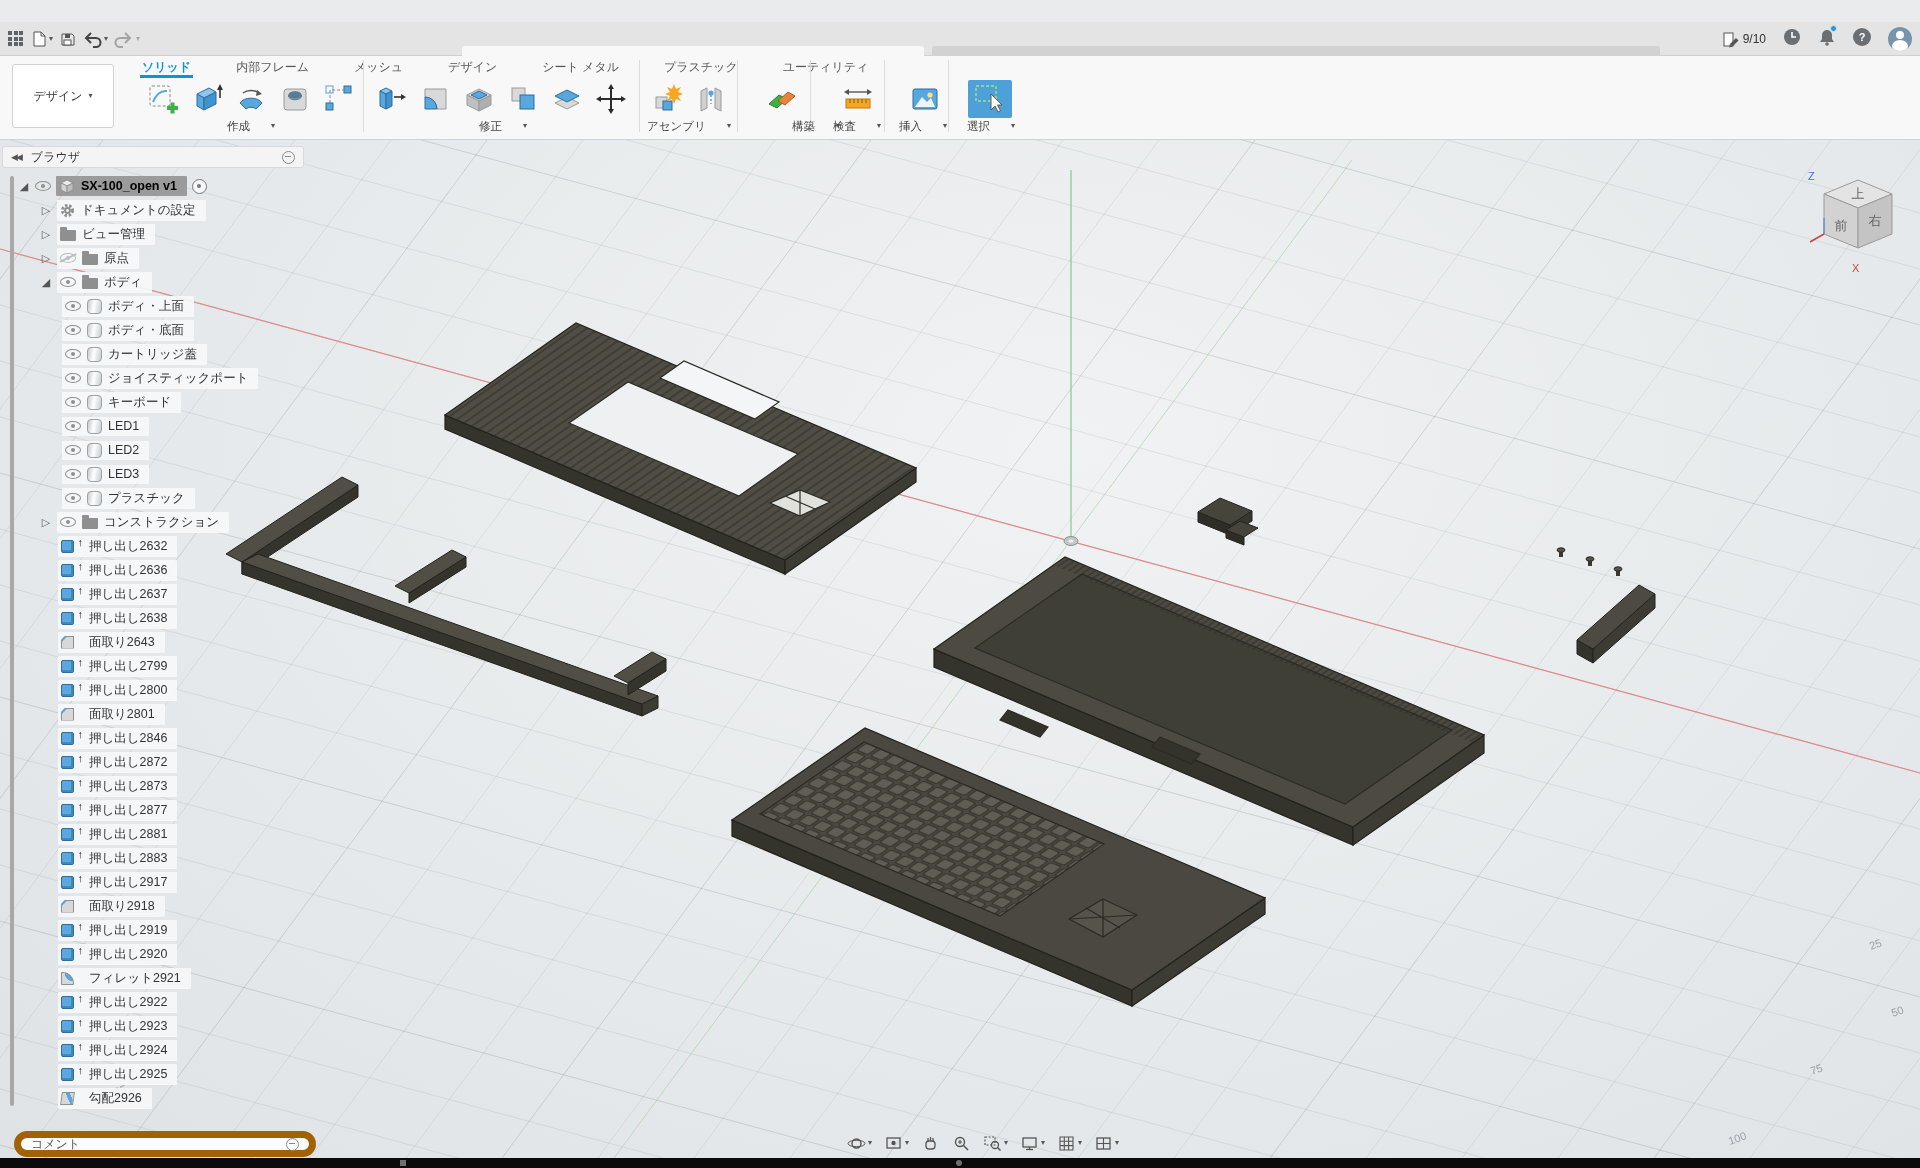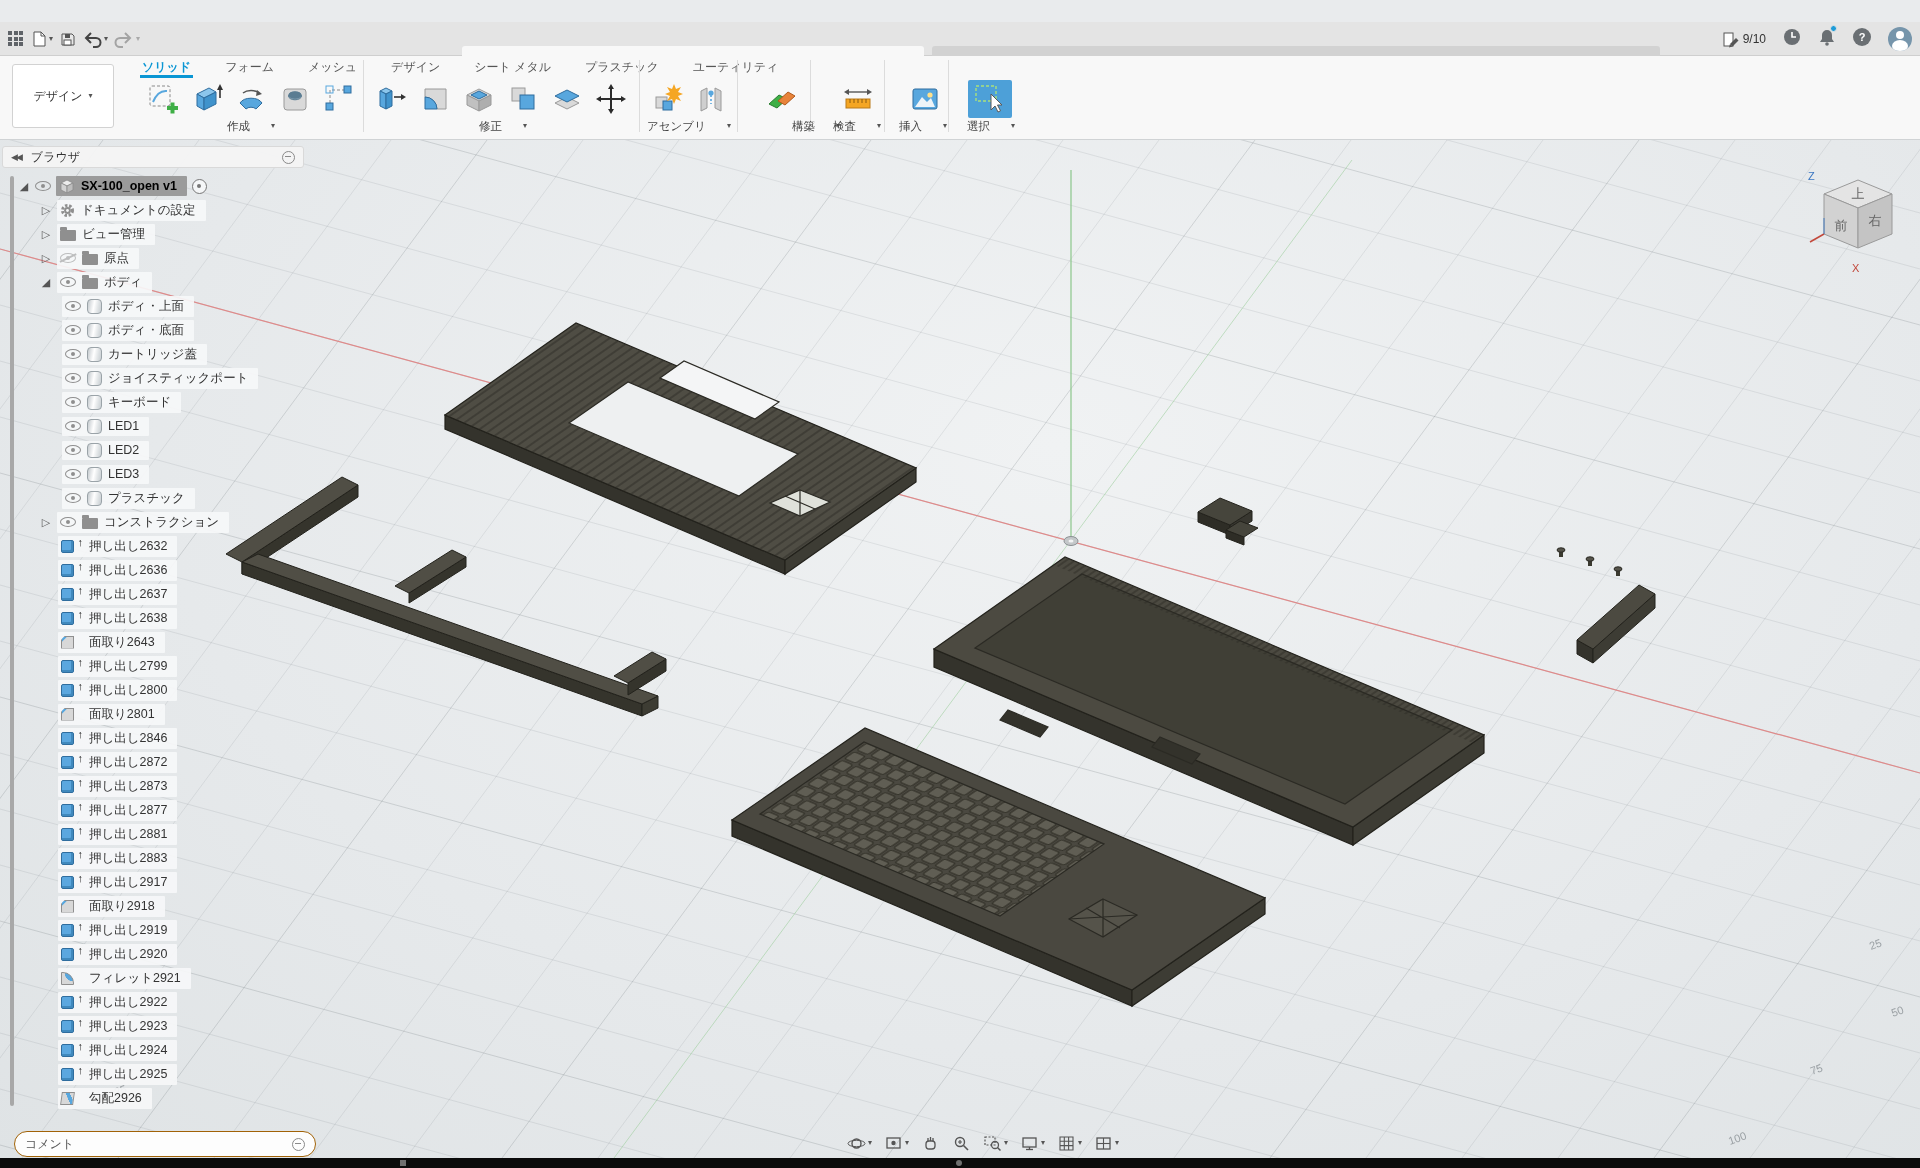--- a/index.html
+++ b/index.html
@@ -36,21 +36,21 @@
   .edits{display:flex;align-items:center;gap:3px;font-size:12px;color:#333}
   .avatar{width:24px;height:24px;border-radius:50%;background:#7695ab;overflow:hidden;position:relative}
   .avatar::before{content:"";position:absolute;left:8px;top:4px;width:8px;height:8px;border-radius:50%;background:#fff}
   .avatar::after{content:"";position:absolute;left:4px;top:13px;width:16px;height:12px;border-radius:50%;background:#fff}
   .bell{position:relative}
   .bell .dot{position:absolute;right:-1px;top:-2px;width:7px;height:7px;border-radius:50%;background:#1d9bd8;border:1px solid #e4e4e4}
 
   
   .ribbon{position:absolute;left:0;top:56px;width:1920px;height:84px;background:#f8f8f8;border-bottom:1px solid #d0d3d5}
   .workspace{position:absolute;left:12px;top:8px;width:102px;height:64px;background:#fff;border:1px solid #d2d2d2;border-radius:3px;display:flex;align-items:center;justify-content:center;gap:6px;font-size:12px;color:#333}
-  .rtabs{position:absolute;left:140px;top:0;height:22px;display:flex;gap:30px;align-items:center;font-size:12px;color:#555}
+  .rtabs{position:absolute;left:140px;top:0;height:22px;display:flex;gap:41px;align-items:center;font-size:12px;color:#555}
   .rtab{position:relative;padding:0 2px;height:22px;display:flex;align-items:center}
   .rtab.active{color:#0a96d4;font-weight:bold}
   .rtab.active::after{content:"";position:absolute;left:0;right:0;bottom:0;height:3px;background:#0a96d4}
   .rbtn{position:absolute;top:24px;width:40px;height:38px;display:flex;align-items:center;justify-content:center;border-radius:2px}
   .rbtn.sel{background:#4da0d8}
   .rsep{position:absolute;top:4px;height:72px;width:1px;background:#dcdcdc}
   .rlabel{position:absolute;top:62px;height:16px;font-size:11.5px;color:#444;display:flex;align-items:center;justify-content:center;gap:21px}
 
   
   .viewport{position:absolute;left:0;top:140px;width:1920px;height:1018px;background:radial-gradient(ellipse at 55% 30%,#f0f2f3 0%,#e6e9eb 60%,#dfe3e5 100%);overflow:hidden}
@@ -95,21 +95,21 @@
   .fi-chamfer{background:linear-gradient(135deg,#58a7de 0 22%,#d8d8d8 23%);border-color:#8f8f8f;clip-path:polygon(0 32%,32% 0,100% 0,100% 100%,0 100%)}
   .fi-fillet{background:radial-gradient(circle at 100% 0,#58a7de 0 8px,#d8d8d8 8.5px);border-color:#8f8f8f;border-top-right-radius:11px}
   .fi-draft{background:linear-gradient(60deg,#d8d8d8 0 52%,#58a7de 53% 76%,#d8d8d8 77%);border-color:#8f8f8f;transform:skewX(-8deg)}
   .feature-row.extrude .fi-extrude{display:inline-block}
   .feature-row.extrude .feat-icon::after{content:"↑";position:absolute;right:0;top:-2px;font-size:11px;color:#222}
   .feature-row.chamfer .fi-chamfer{display:inline-block}
   .feature-row.fillet .fi-fillet{display:inline-block}
   .feature-row.draft .fi-draft{display:inline-block}
 
   
-  .comment-bar{position:absolute;left:14px;top:1131px;width:302px;height:26px;background:#fdfdfd;border:1px solid #a16207;border-radius:13px;display:flex;align-items:center;padding:0 10px;font-size:12px;color:#555}
+  .comment-bar{position:absolute;left:14px;top:1131px;width:302px;height:26px;background:#fdfdfd;border:7px solid #a16207;border-radius:13px;display:flex;align-items:center;padding:0 10px;font-size:12px;color:#555}
   .navbar{position:absolute;left:843px;top:1129px;height:28px;display:flex;align-items:center;gap:4px}
   .navbtn{height:26px;display:flex;align-items:center;gap:2px;padding:0 4px;border-radius:3px}
   .bottom-strip{position:absolute;left:0;top:1158px;width:1920px;height:10px;background:#0b0b0b}
   .bottom-strip i{position:absolute;top:2px;width:6px;height:6px;background:#6f6f6f}
 </style>
 </head>
 <body>
 
 <div id="app">
 
@@ -212,21 +212,21 @@
   </div>
 
   <div class="ribbon">
     <div class="workspace">
       <span>デザイン</span>
       <span class="caret">▾</span>
     </div>
 
     <div class="rtabs">
       <span class="rtab active">ソリッド</span>
-      <span class="rtab">フォーム</span>
+      <span class="rtab">内部フレーム</span>
       <span class="rtab">メッシュ</span>
       <span class="rtab">デザイン</span>
       <span class="rtab">シート メタル</span>
       <span class="rtab">プラスチック</span>
       <span class="rtab">ユーティリティ</span>
     </div>
 
     <div class="rbtn" style="left:143px">
       <svg width="34" height="34">
           <rect x="4" y="4" width="20" height="20" rx="2" fill="none" stroke="#8a8a8a" stroke-dasharray="3 2"></rect>

